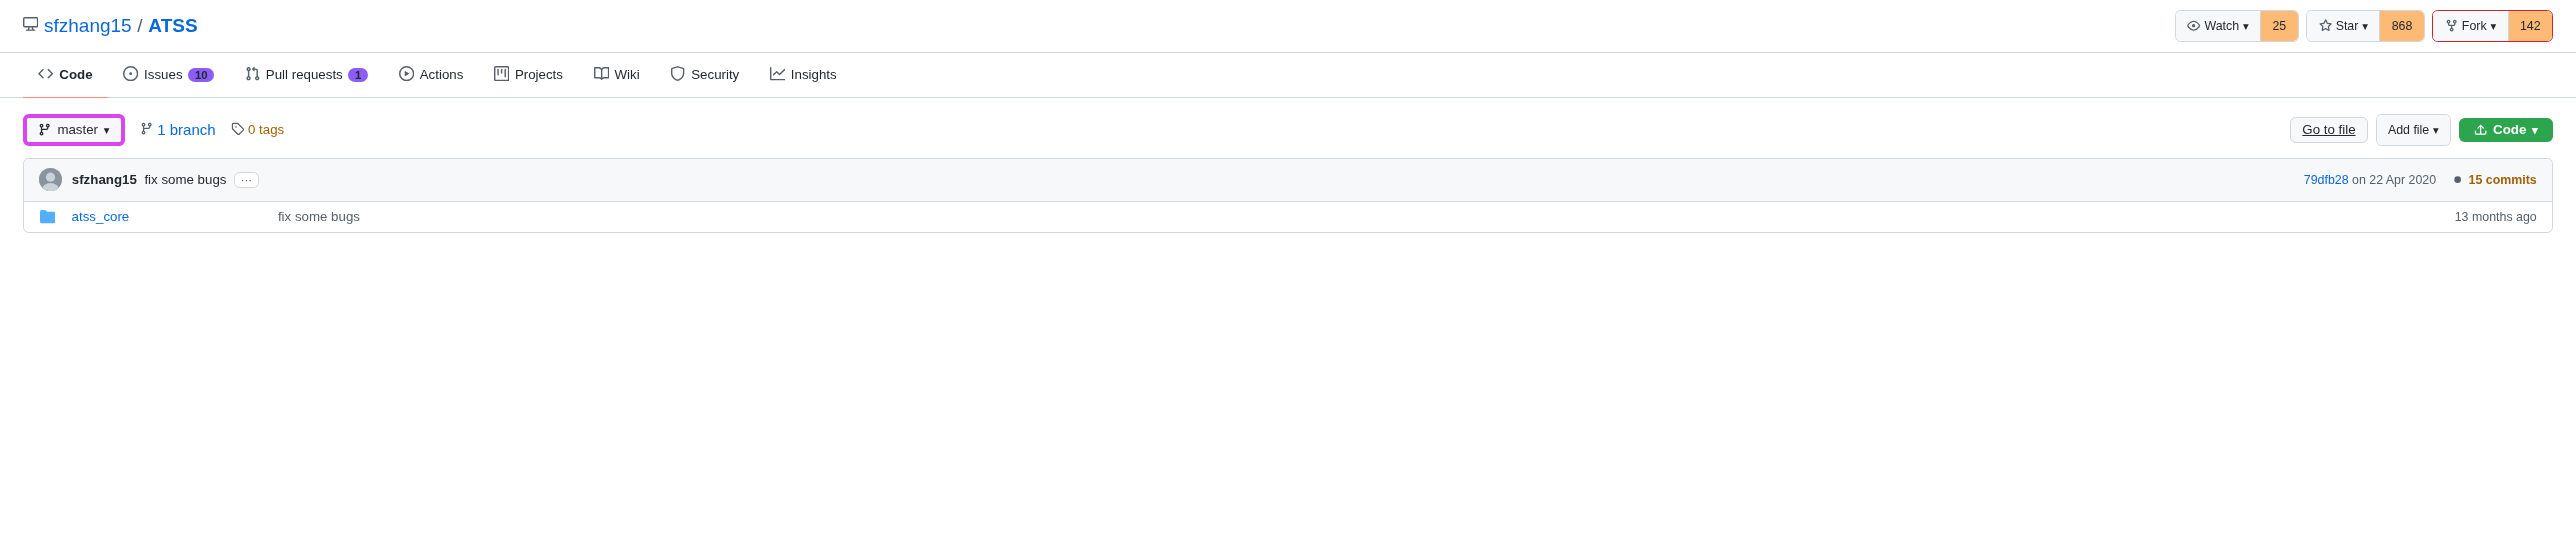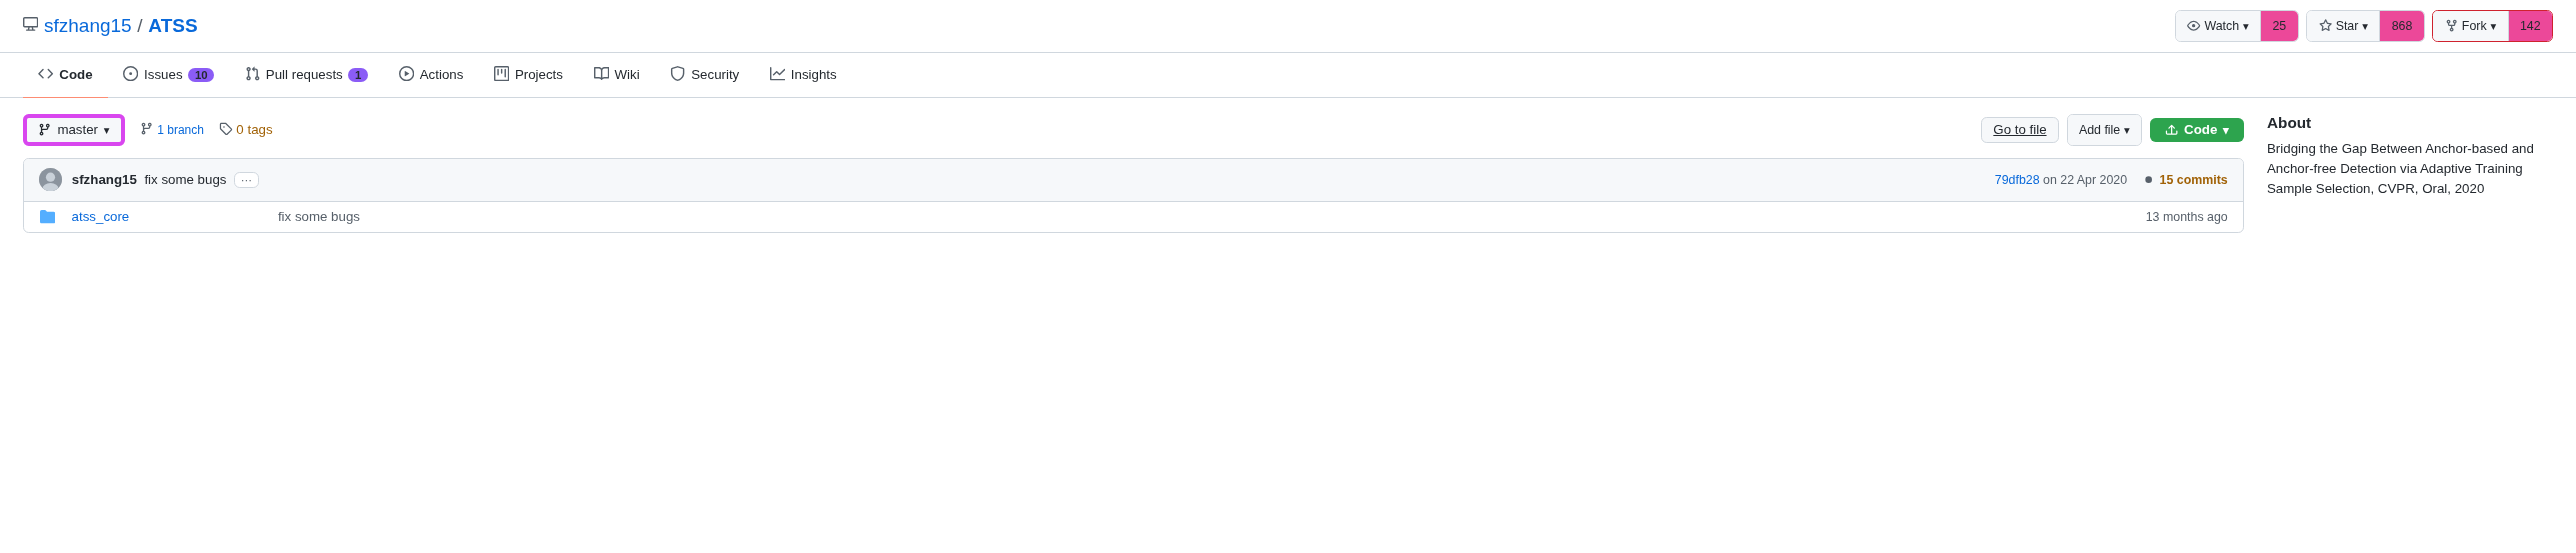--- a/index.html
+++ b/index.html
@@ -70,21 +70,21 @@
       border: none;
       height: 30.5px;
     }
     .btn-divider {
       width: 1px;
       height: 30.5px;
       background: #d0d7de;
     }
     .btn-count {
       padding: 4.8px 11.4px;
-      background: #ec4899;
+      background: #fdba74;
       font-size: 12.4px;
       color: #24292f;
       cursor: pointer;
       height: 30.5px;
       display: flex;
       align-items: center;
       border: none;
     }
 
     
@@ -156,21 +156,21 @@
       border-radius: 5.7px;
       background: #f6f8fa;
       cursor: pointer;
       font-size: 13.3px;
       color: #24292f;
     }
     .branch-info {
       display: flex;
       align-items: center;
       gap: 3.8px;
-      font-size: 12px;
+      font-size: 15px;
       color: #24292f;
     }
     .branch-info .icon { color: #57606a; }
     .branch-info a { color: #0969da; text-decoration: none; }
     .tag-info {
       display: flex;
       align-items: center;
       gap: 3.8px;
       font-size: 13.3px;
       color: #a16207;
@@ -537,18 +537,14 @@
               <path d="M1.75 1A1.75 1.75 0 0 0 0 2.75v10.5C0 14.216.784 15 1.75 15h12.5A1.75 1.75 0 0 0 16 13.25v-8.5A1.75 1.75 0 0 0 14.25 3H7.5a.25.25 0 0 1-.2-.1l-.9-1.2C6.07 1.26 5.55 1 5 1H1.75Z"></path>
             </svg>
         </div>
         <a class="file-name">atss_core</a>
         <span class="file-msg">fix some bugs</span>
         <span class="file-time">13 months ago</span>
       </div>
     </div>
   </div>
 
-  <div class="sidebar-about">
-    <div class="about-title">About</div>
-    <p class="about-desc">Bridging the Gap Between Anchor-based and Anchor-free Detection via Adaptive Training Sample Selection, CVPR, Oral, 2020</p>
-  </div>
 </div>
 
 
 </body></html>

